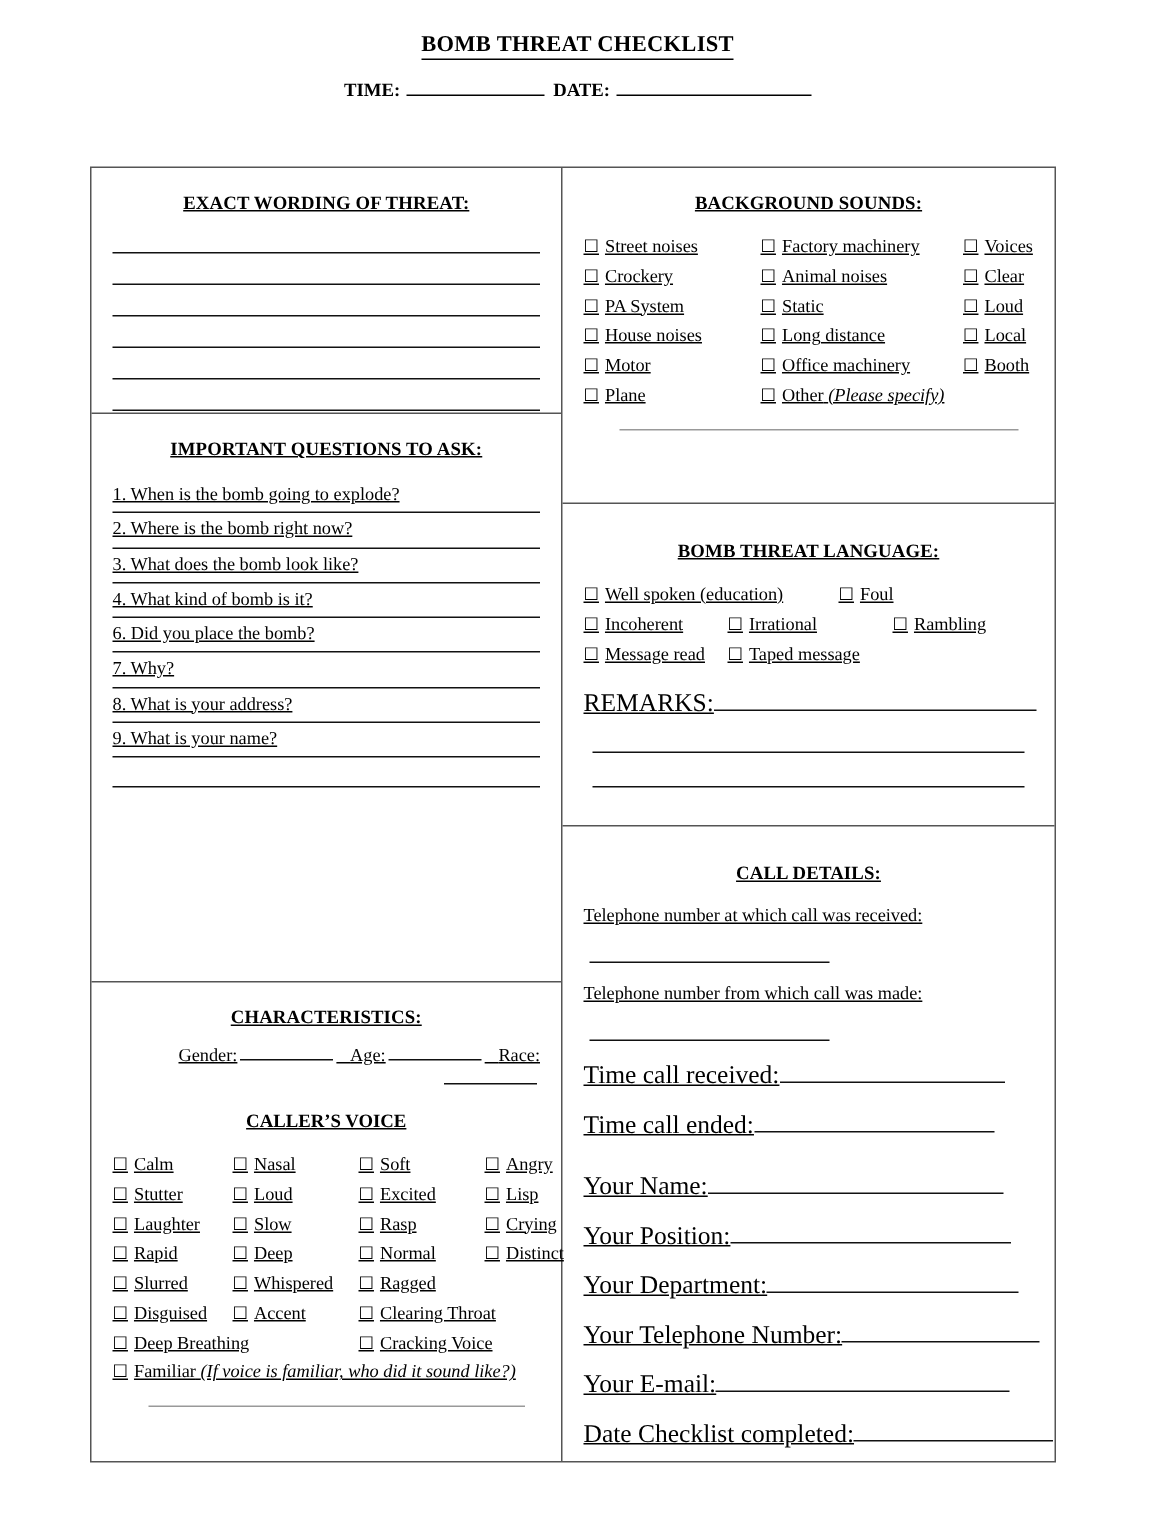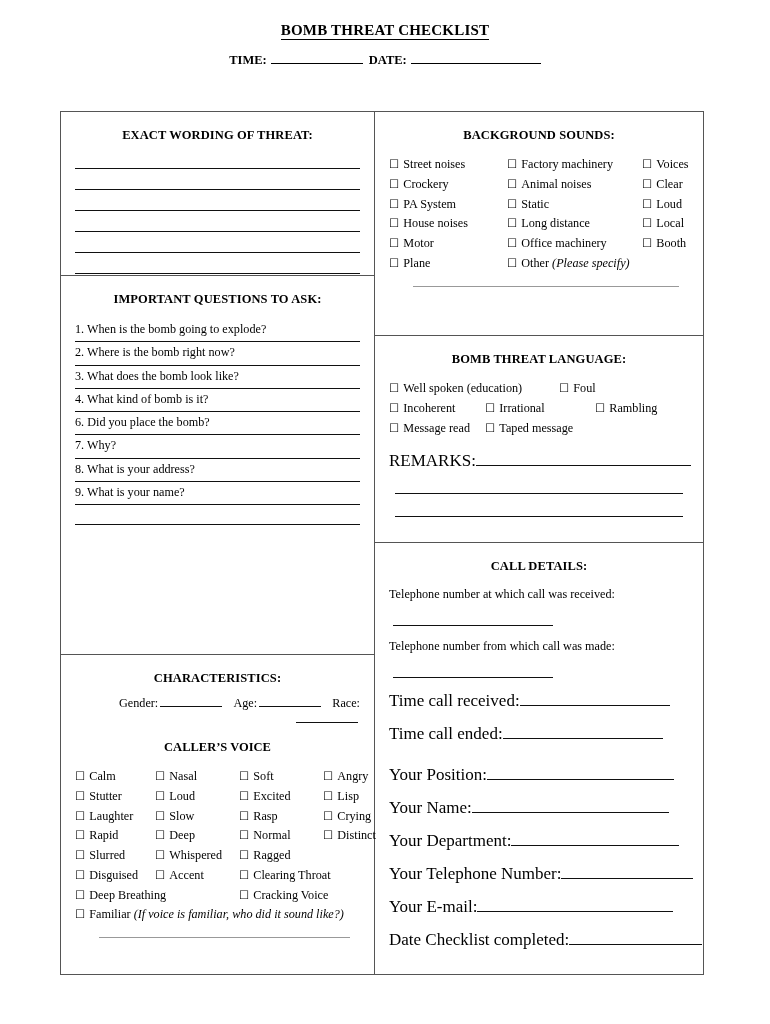--- a/index.html
+++ b/index.html
@@ -35,23 +35,23 @@
 
   
   .sheet {
     position: absolute;
     left: 60px; top: 89px;
     width: 644px; height: 864px;
     border: 1.2px solid #555;
     display: flex;
   }
   .col-left  { width: 314px; border-right: 1.2px solid #555; display: flex; flex-direction: column; }
-  .col-right { width: 328px; display: flex; flex-direction: column; }
-
-  .cell { padding: 10px 14px 8px 14px; position: relative; }
+  .col-right { width: 328px; display: flex; flex-direction: column; justify-content: space-between; }
+
+  .cell { padding: 10px 14px 8px 14px; position: relative; text-decoration: underline; }
   .cell.bordered-b { border-bottom: 1.2px solid #555; }
 
   .sec-title {
     text-align: center;
     font-weight: bold;
     font-size: 12.5px;
     margin: 6px 0 12px 0;
     letter-spacing: .1px;
   }
   .sec-title.tight { margin-bottom: 9px; }
@@ -251,24 +251,24 @@
         <div class="field">
           <span>Time call received:</span><span class="fill" style="width:150px;"></span>
         </div>
         <div class="field">
           <span>Time call ended:</span><span class="fill" style="width:160px;"></span>
         </div>
 
         <div class="gap"></div>
 
         <div class="field">
+          <span>Your Name:</span><span class="fill" style="width:197px;"></span>
+        </div>
+        <div class="field">
           <span>Your Position:</span><span class="fill" style="width:187px;"></span>
-        </div>
-        <div class="field">
-          <span>Your Name:</span><span class="fill" style="width:197px;"></span>
         </div>
         <div class="field">
           <span>Your Department:</span><span class="fill" style="width:168px;"></span>
         </div>
         <div class="field">
           <span>Your Telephone Number:</span><span class="fill" style="width:132px;"></span>
         </div>
         <div class="field">
           <span>Your E-mail:</span><span class="fill" style="width:196px;"></span>
         </div>

